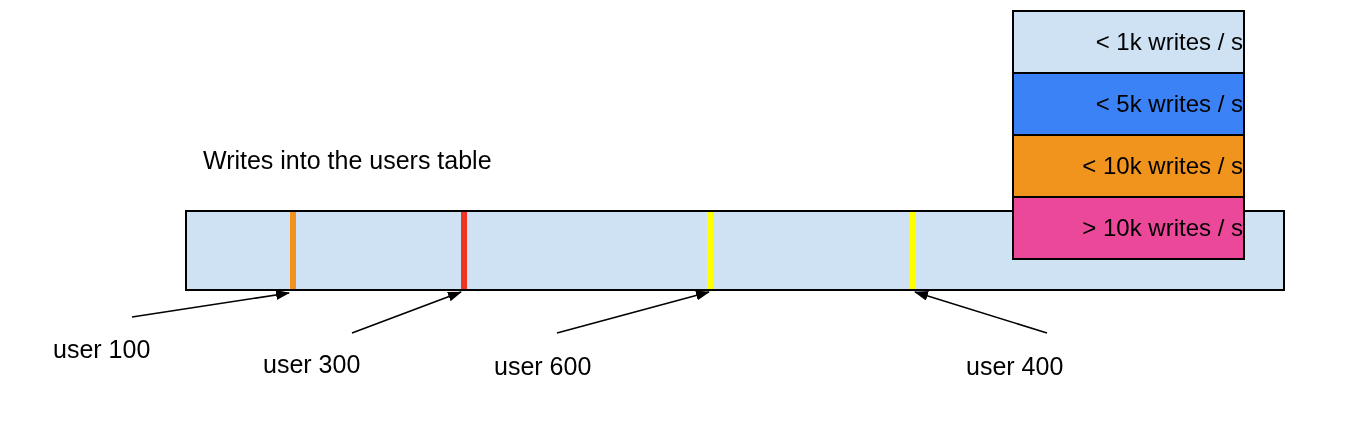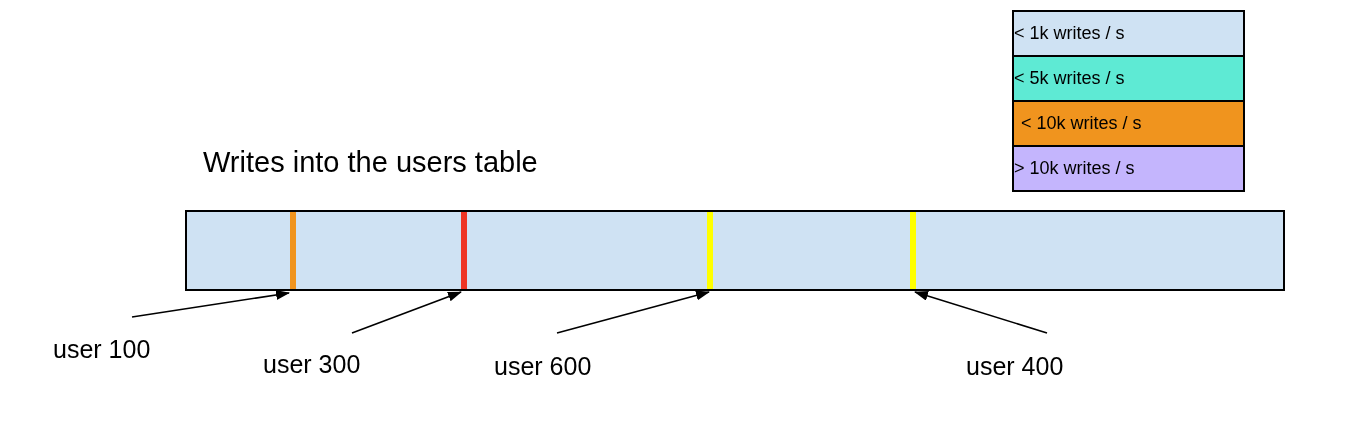--- a/index.html
+++ b/index.html
@@ -8,21 +8,21 @@
     position: relative;
     width: 1350px;
     height: 422px;
     background: #ffffff;
     overflow: hidden;
   }
   .title {
     position: absolute;
     left: 203px;
     top: 146px;
-    font-size: 29px;
+    font-size: 25px;
     color: #000000;
     white-space: nowrap;
   }
   .bar {
     position: absolute;
     left: 185px;
     top: 210px;
     width: 1100px;
     height: 81px;
     border: 2px solid #000000;
@@ -35,27 +35,27 @@
     transform: translateX(-50%);
   }
   .legend {
     position: absolute;
     left: 1012px;
     top: 10px;
     width: 233px;
   }
   .legend-row {
     width: 100%;
-    height: 47px;
+    height: 64px;
     border: 2px solid #000000;
     margin-top: -2px;
     display: flex;
     align-items: center;
-    justify-content: flex-start;
-    font-size: 18px;
+    justify-content: flex-end;
+    font-size: 24px;
     color: #000000;
     white-space: nowrap;
   }
   .legend-row:first-child { margin-top: 0; }
   .user-label {
     position: absolute;
     font-size: 25px;
     color: #000000;
     white-space: nowrap;
   }
@@ -82,27 +82,27 @@
     <div class="marker" style="background: rgb(240, 148, 30); left: 9.7%;"></div>
     <div class="marker" style="background: rgb(238, 53, 36); left: 25.3%;"></div>
     <div class="marker" style="background: rgb(255, 255, 0); left: 47.7%;"></div>
     <div class="marker" style="background: rgb(255, 255, 0); left: 66.2%;"></div>
   </div>
 
   <div class="legend">
     <div class="legend-row" style="background: rgb(207, 226, 243);">
       <span>&lt; 1k writes / s</span>
     </div>
-    <div class="legend-row" style="background: #5eead4;">
+    <div class="legend-row" style="background: #3b82f6;">
       <span>&lt; 5k writes / s</span>
     </div>
     <div class="legend-row" style="background: rgb(240, 148, 30); padding-left: 7px;">
       <span>&lt; 10k writes / s</span>
     </div>
-    <div class="legend-row" style="background: #c4b5fd;">
+    <div class="legend-row" style="background: #ec4899;">
       <span>&gt; 10k writes / s</span>
     </div>
   </div>
 
   <div class="user-label label-user-100">user 100</div>
   <div class="user-label label-user-200">user 300</div>
   <div class="user-label label-user-300">user 600</div>
   <div class="user-label label-user-400">user 400</div>
 
   <svg class="arrows" viewBox="0 0 1350 422" xmlns="http://www.w3.org/2000/svg">

